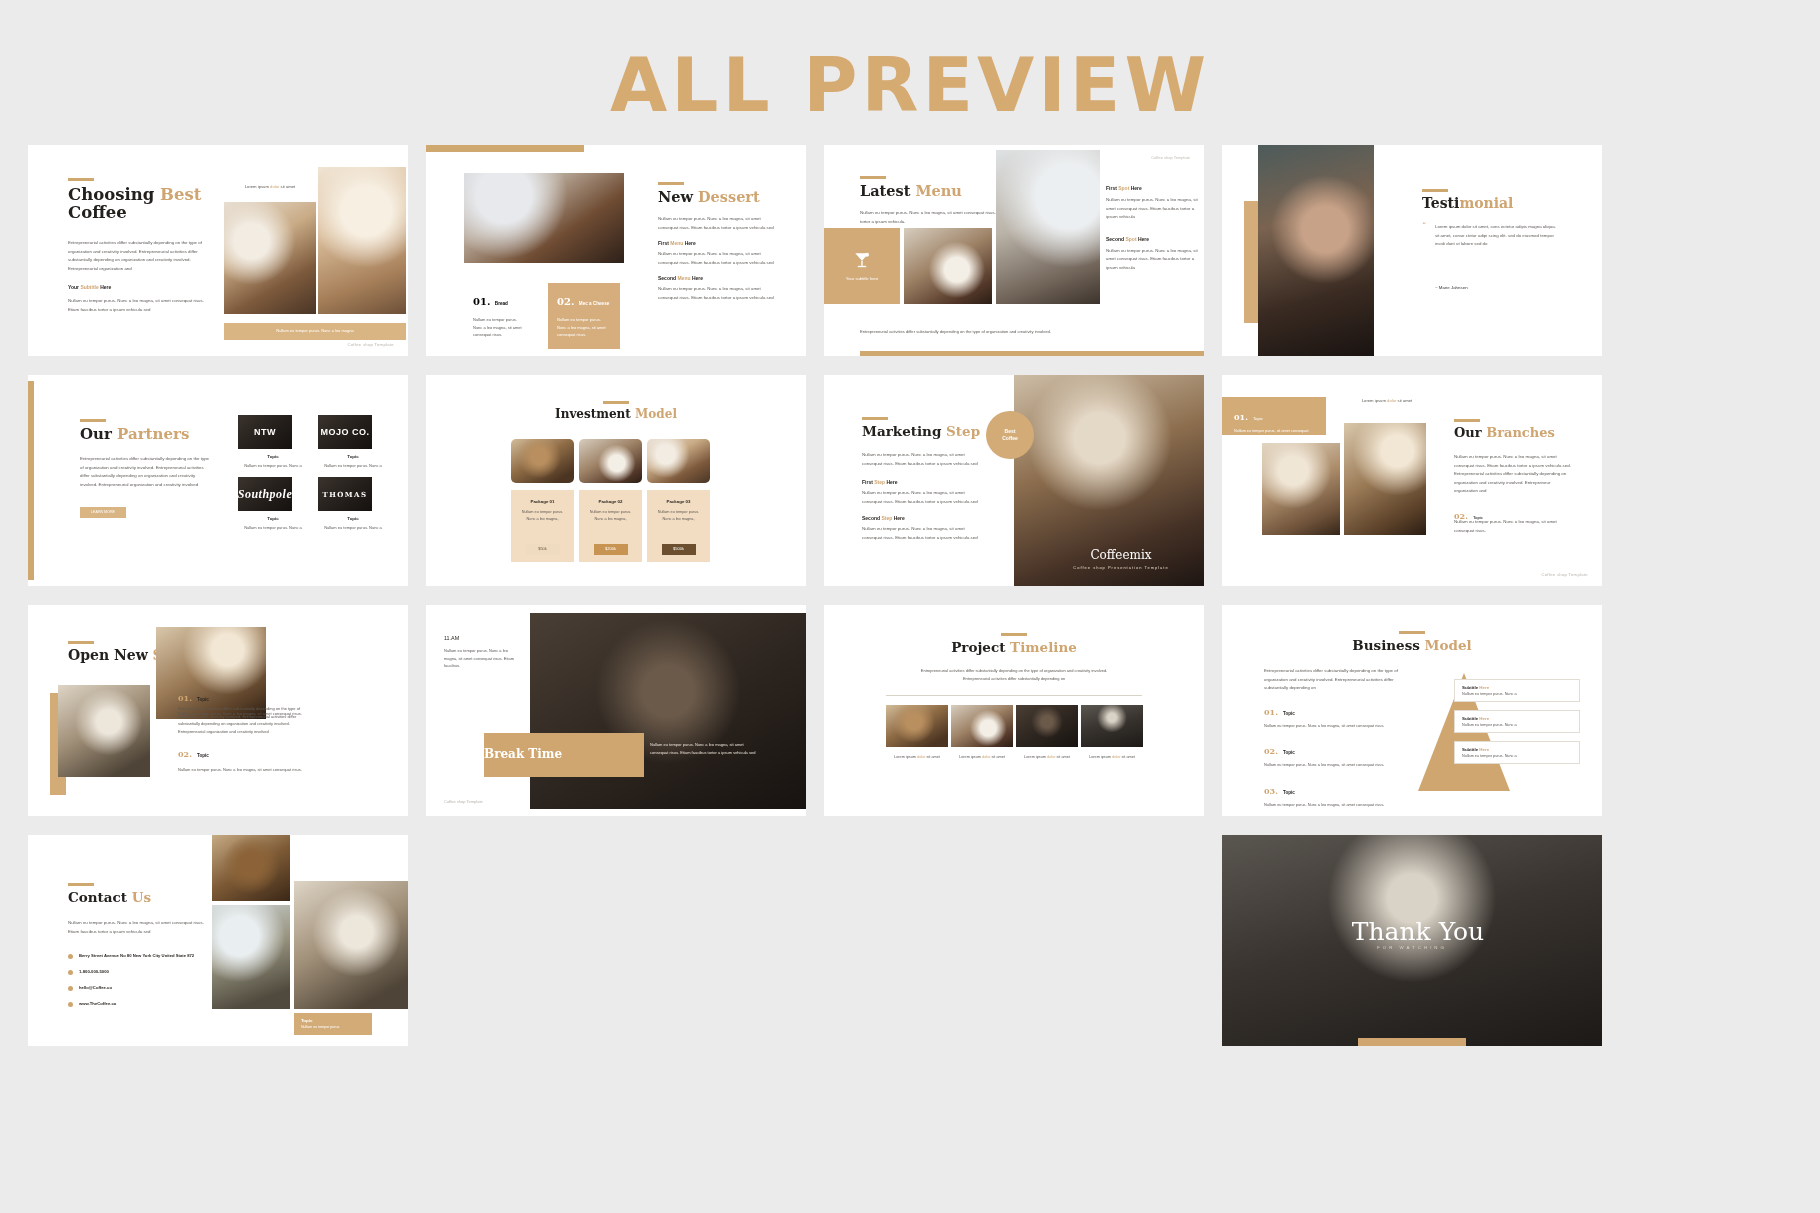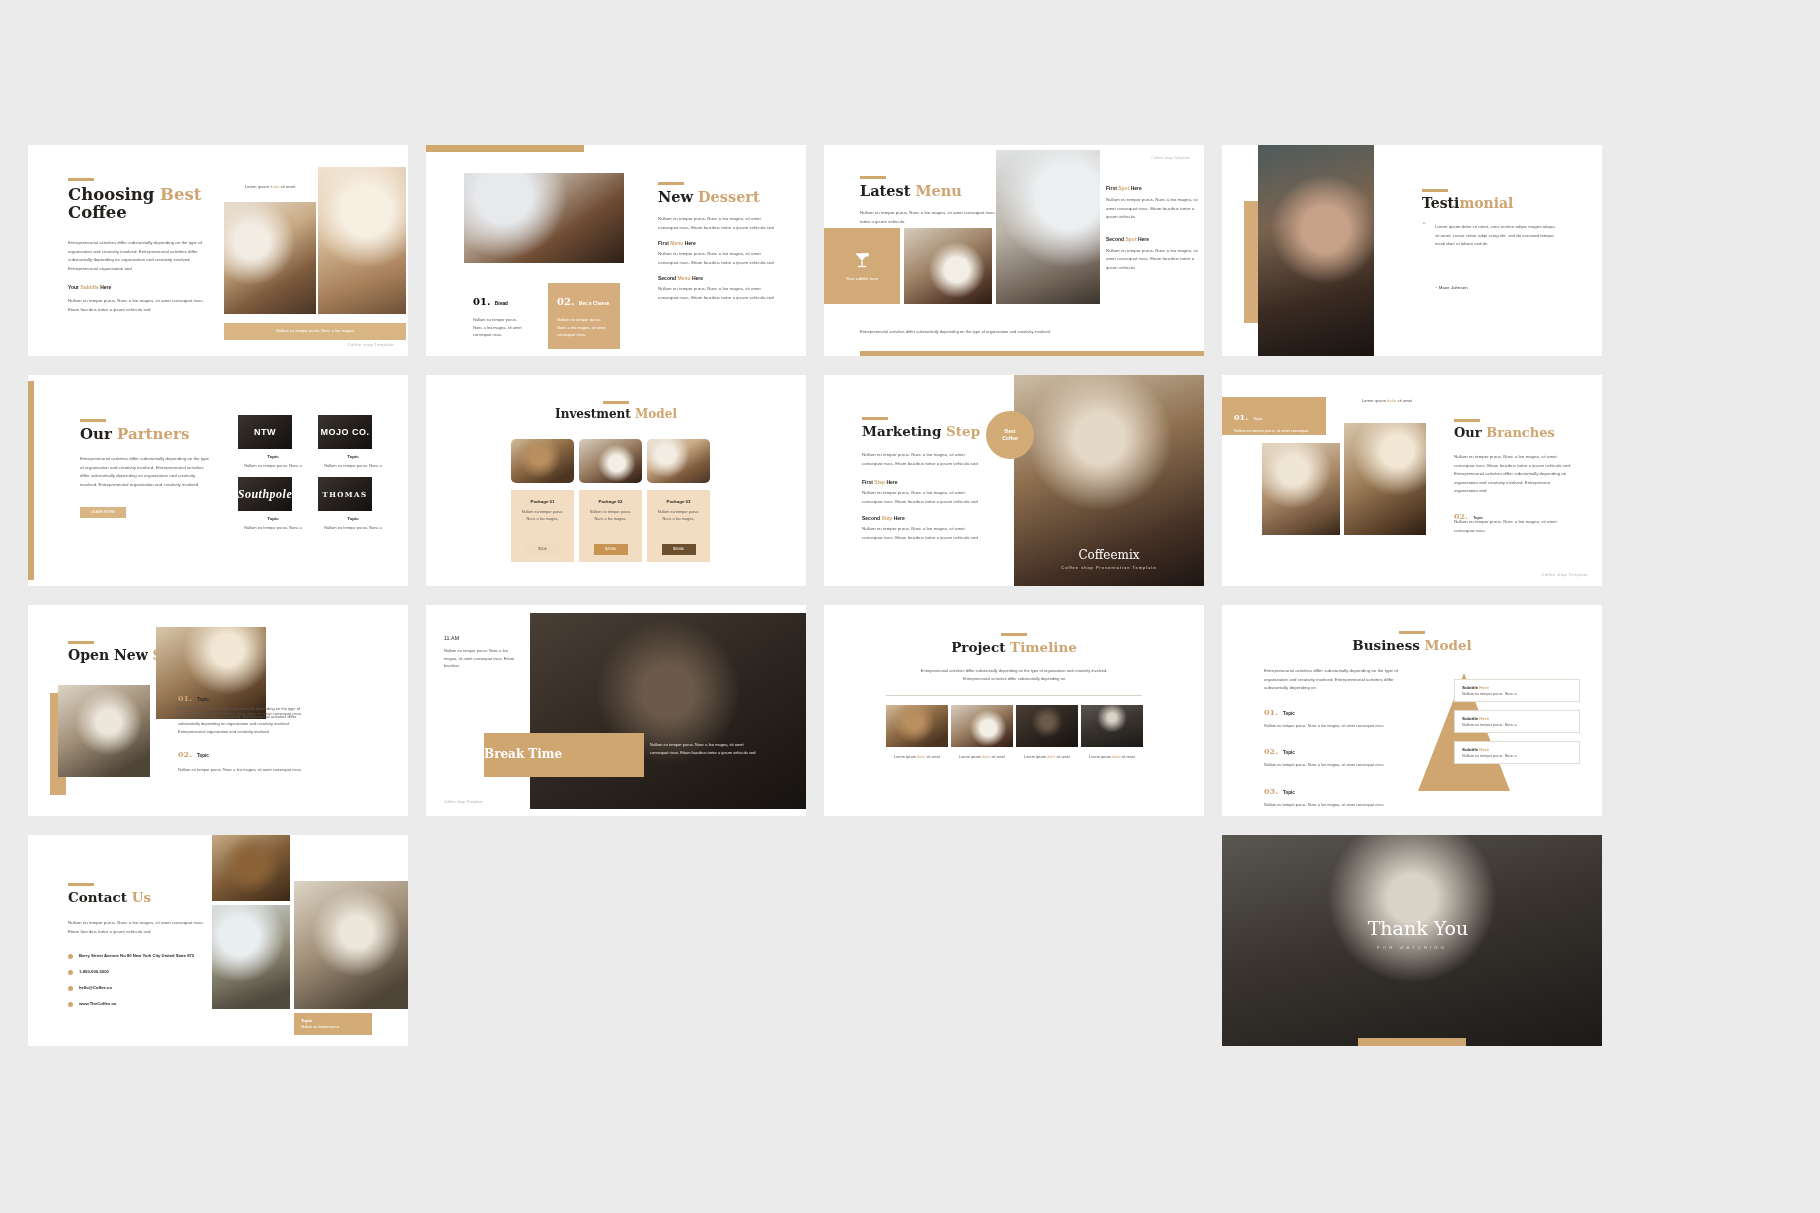--- a/index.html
+++ b/index.html
@@ -204,21 +204,21 @@
   .s7 .title { position:absolute; left:38px; top:49px; font-size:13.5px; }
   .s7 .p1    { position:absolute; left:38px; top:76px; width:122px; }
   .s7 .l1    { position:absolute; left:38px; top:104px; }
   .s7 .p2    { position:absolute; left:38px; top:114px; width:122px; }
   .s7 .l2    { position:absolute; left:38px; top:140px; }
   .s7 .p3    { position:absolute; left:38px; top:150px; width:122px; }
   .s7 .img   { position:absolute; left:190px; top:0; width:190px; height:211px; }
   .s7 .badge { position:absolute; left:162px; top:36px; width:48px; height:48px; border-radius:50%;
                background:#d3ab77; color:#fff; display:flex; flex-direction:column;
                align-items:center; justify-content:center; font-size:5px; font-weight:700; line-height:1.5; }
-  .s7 .brand { position:absolute; left:190px; bottom:16px; width:190px; text-align:center; }
+  .s7 .brand { position:absolute; left:202px; bottom:16px; width:190px; text-align:center; }
   .s7 .brand .b1 { font-family:"DejaVu Serif",serif; font-size:12px; color:#fff; }
   .s7 .brand .b2 { font-size:4px; color:#e6d8c4; letter-spacing:1px; margin-top:3px; }
 
   
   .s8 .badge { position:absolute; left:0; top:22px; width:104px; height:38px; background:#d3ab77;
                padding:9px 12px; color:#fff; }
   .s8 .badge .n { font-family:"DejaVu Serif",serif; font-size:8px; font-weight:700; display:inline; }
   .s8 .badge .t { font-size:4.4px; display:inline; margin-left:5px; }
   .s8 .badge .d { font-size:3.8px; line-height:1.8; margin-top:4px; }
   .s8 .cap   { position:absolute; left:126px; top:22px; width:78px; font-size:4.2px;
@@ -302,31 +302,32 @@
   .s13 .im3  { position:absolute; left:266px; top:46px; width:114px; height:128px; }
   .s13 .gbar { position:absolute; left:266px; top:178px; width:78px; height:22px; background:#d3ab77;
                color:#fff; padding:5px 7px; }
   .s13 .gbar .t{ font-size:4.4px; font-weight:700; }
   .s13 .gbar .d{ font-size:3.6px; margin-top:2px; }
 
   
   .s14 { background:#1b1816; }
   .s14 .img  { position:absolute; inset:0; }
   .s14 .ty   { position:absolute; left:0; top:82px; width:100%; text-align:center;
-               font-family:"DejaVu Serif",serif; font-size:19px; color:#fff;padding-left:12px; }
+               font-family:"DejaVu Serif",serif; font-size:25px; color:#fff;padding-left:12px; }
   .s14 .sub  { position:absolute; left:0; top:110px; width:100%; text-align:center;
                font-size:4.4px; letter-spacing:3px; color:#ded4c6; }
   .s14 .gbar { position:absolute; left:50%; bottom:0; transform:translateX(-50%);
                width:108px; height:8px; background:#cfa670; }
 </style>
 </head>
 <body>
 
 <div class="page">
 
+  <div class="hero-title">ALL PREVIEW</div>
 
   <div class="grid">
 
     <div class="row">
 
       <div class="slide s1">
         <div class="rule"></div>
         <div class="title h-serif">
           <span>Choosing </span><span class="gold">Best</span><br>
           <span>Coffee</span>

